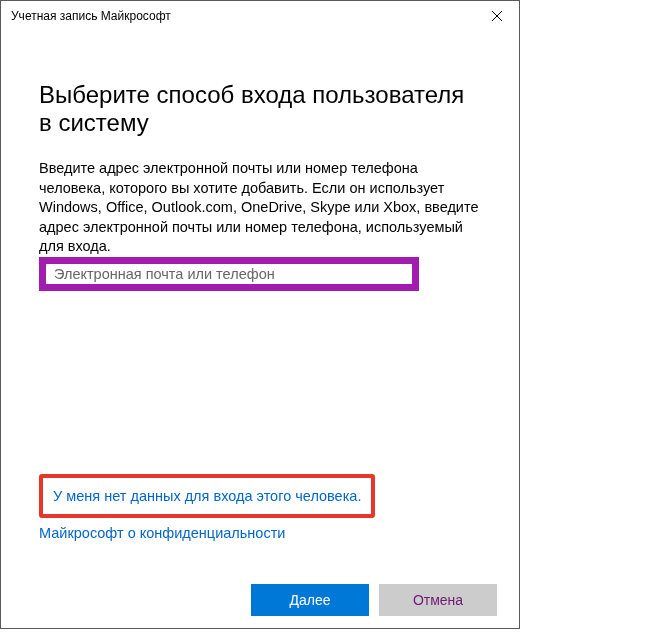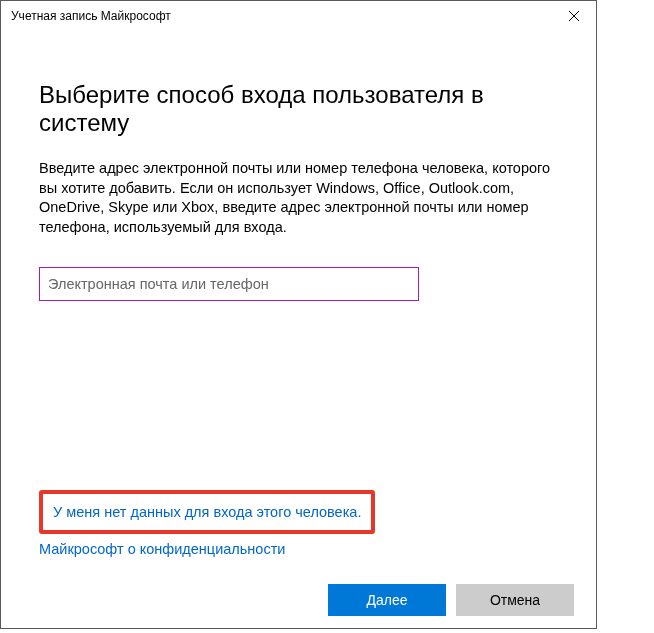--- a/index.html
+++ b/index.html
@@ -4,21 +4,21 @@
 <style>
   * { box-sizing: border-box; margin: 0; padding: 0; }
   body {
     font-family: "Segoe UI", Tahoma, sans-serif;
     background: #fff;
     width: 654px;
     height: 633px;
     overflow: hidden;
   }
   .window {
-    width: 597px;
+    width: 520px;
     height: 629px;
     border: 1px solid #5a5a5a;
     display: flex;
     flex-direction: column;
     background: #fff;
   }
   .titlebar {
     height: 30px;
     display: flex;
     align-items: center;
@@ -48,38 +48,37 @@
   .heading {
     font-size: 24px;
     font-weight: 400;
     color: #000;
     margin-bottom: 22px;
   }
   .description {
     font-size: 14.5px;
     color: #000;
     line-height: 1.35;
-    margin-bottom: 30px;
     max-width: 560px;
   }
   .input-row { margin-bottom: 10px; }
   .text-input {
     width: 380px;
     height: 34px;
-    border: 1px solid #a21caf;
+    border: 7px solid #a21caf;
     padding: 0 8px;
     font-size: 14.5px;
     font-family: inherit;
     outline: none;
   }
   .text-input::placeholder { color: #666; }
   .links-area {
     position: absolute;
     left: 38px;
-    bottom: 14px;
+    bottom: 30px;
   }
   .highlight-box {
     border: 4px solid #e8372a;
     border-radius: 3px;
     padding: 9px 10px;
     display: inline-block;
     margin-bottom: 6px;
   }
   .link {
     color: #0066cc;
@@ -98,21 +97,21 @@
   }
   .btn {
     width: 118px;
     height: 32px;
     border: none;
     font-size: 14px;
     font-family: inherit;
     cursor: pointer;
   }
   .btn-primary { background: #0078d7; color: #fff; }
-  .btn-secondary { background: #cccccc; color: #000000; }
+  .btn-secondary { background: #cccccc; color: #701a75; }
 </style>
 </head>
 <body>
 
 <div class="window">
 
   <div class="titlebar">
     <span class="titlebar-text">Учетная запись Майкрософт</span>
     <div class="close-btn">
       <svg viewBox="0 0 10 10">

